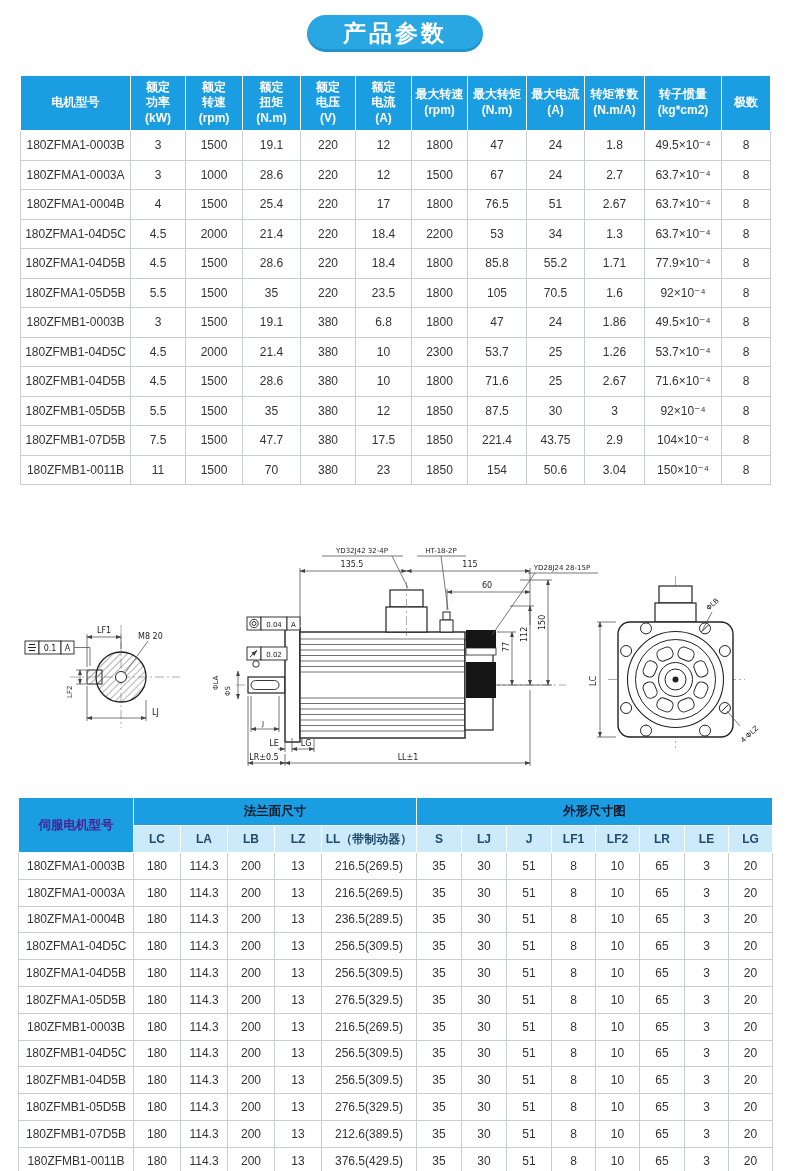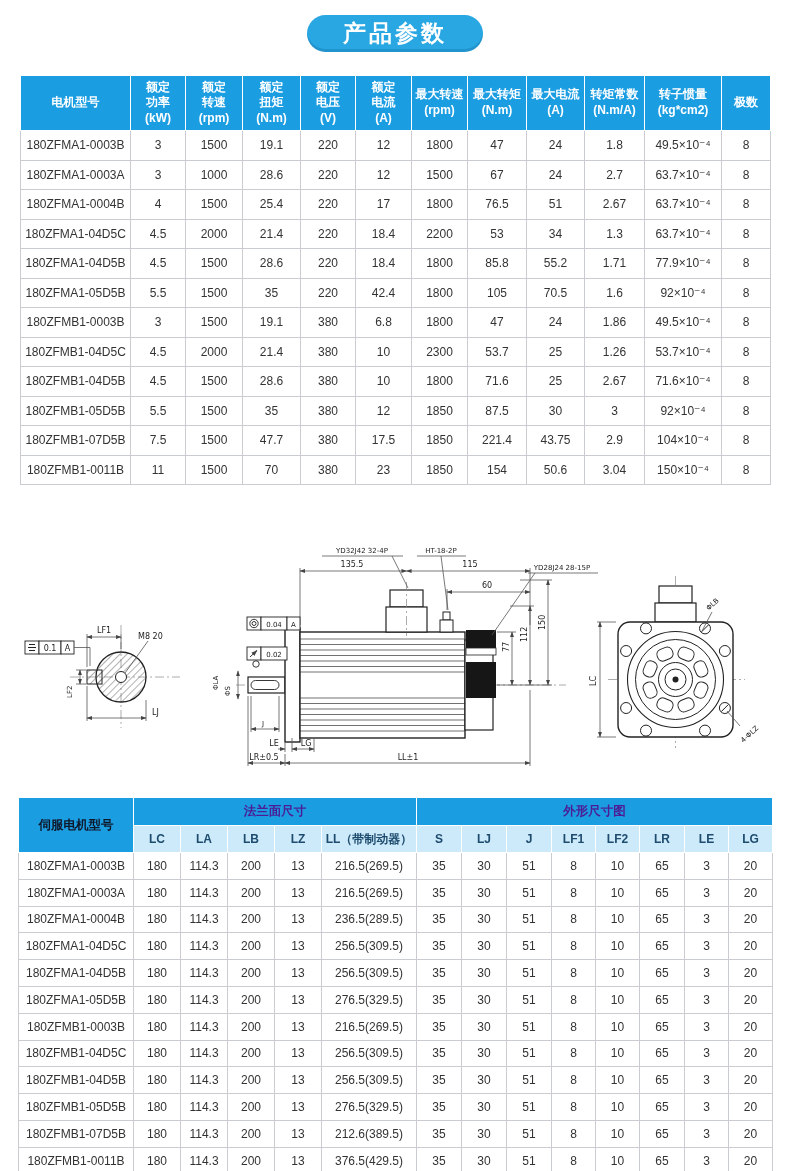--- a/index.html
+++ b/index.html
@@ -15,22 +15,22 @@
 
   table{border-collapse:collapse;table-layout:fixed;}
   .t1{position:absolute;top:75px;left:20px;width:750px;font-size:12px;}
   .t1 th{background:#1b9de2;color:#fff;border:1.5px solid #fff;font-size:12px;font-weight:bold;
     white-space:pre-line;height:54px;vertical-align:middle;padding:0 1px;line-height:1.3;}
   .t1 td{border:1px solid #c9cdd1;color:#333;text-align:center;height:28.5px;padding:0 1px;
     background:#fff;}
 
   .t2{position:absolute;top:797px;left:18px;width:754px;font-size:12px;}
   .t2 th{border:1.5px solid #fff;font-weight:bold;vertical-align:middle;padding:0 1px;}
-  .t2 .gh{background:#1b9de2;color:#4c1d95;height:27px;font-size:12.5px;}
-  .t2 .mh{background:#1b9de2;color:#0f172a;font-size:12.5px;}
+  .t2 .gh{background:#1b9de2;color:#0f172a;height:27px;font-size:12.5px;}
+  .t2 .mh{background:#1b9de2;color:#4c1d95;font-size:12.5px;}
   .t2 .sh{background:#cdeafa;color:#1e4c6e;height:26px;font-size:12px;}
   .t2 td{border:1px solid #c9cdd1;color:#333;text-align:center;height:25.8px;padding:0 1px;
     background:#fff;}
 
   .drawing{position:absolute;top:540px;left:0;width:790px;height:252px;}
   .drawing svg text{font-family:"DejaVu Sans",sans-serif;font-size:8px;fill:#222;}
   .drawing svg .sm{font-size:7px;}
 </style>
 </head>
 <body>
@@ -155,21 +155,21 @@
           <td>1.71</td>
           <td>77.9×10⁻⁴</td>
           <td>8</td>
         </tr>
         <tr>
           <td>180ZFMA1-05D5B</td>
           <td>5.5</td>
           <td>1500</td>
           <td>35</td>
           <td>220</td>
-          <td>42.4</td>
+          <td>23.5</td>
           <td>1800</td>
           <td>105</td>
           <td>70.5</td>
           <td>1.6</td>
           <td>92×10⁻⁴</td>
           <td>8</td>
         </tr>
         <tr>
           <td>180ZFMB1-0003B</td>
           <td>3</td>

